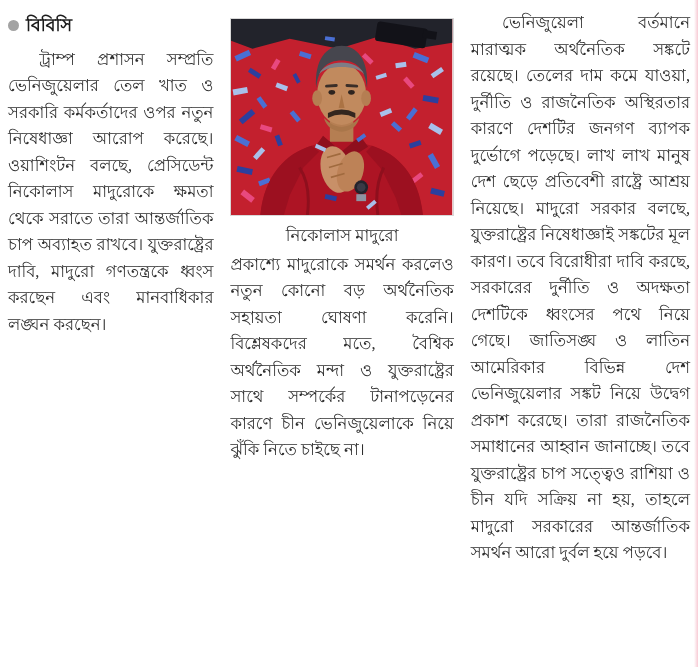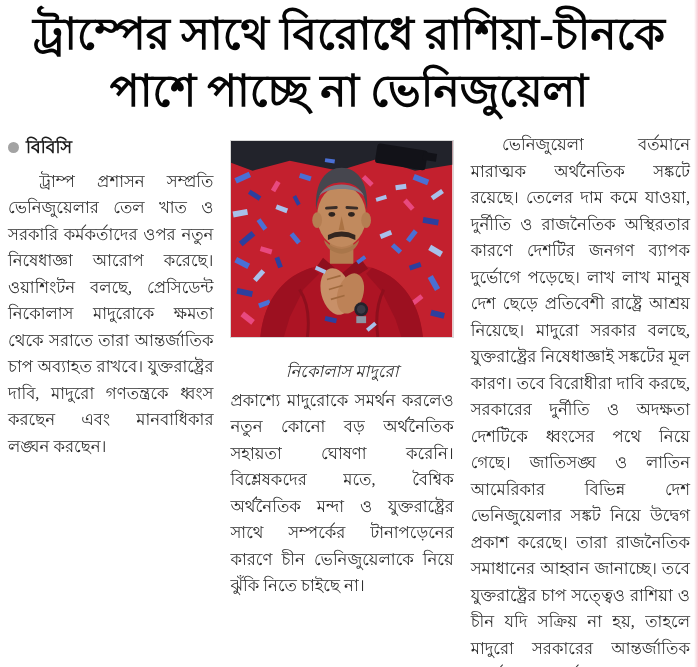--- a/index.html
+++ b/index.html
@@ -38,32 +38,28 @@
   .byline .dot {
     width:11px; height:11px; border-radius:50%; background:#a3a3a3; flex:0 0 auto;
   }
   .byline .byline-text { font-weight:bold; font-size:17.5px; color:#1c1c1c; }
   
   figure.photo { margin:8px 0 2px 0; }
   .photo-frame {
     width:100%; height:198px; display:block; border:1px solid #d8d8d8;
   }
   figcaption {
-    text-align:center; font-size:16.5px; color:#2e2e2e; padding-top:21px; text-indent:0;font-style:italic;
+    text-align:center; font-size:16.5px; color:#2e2e2e; padding-top:7px; text-indent:0;
   }
 </style>
 </head>
 <body>
 
 <div class="page">
 
-  <h1 class="headline">
-    <span class="hl-line">ট্রাম্পের সাথে বিরোধে রাশিয়া-চীনকে</span>
-    <span class="hl-line">পাশে পাচ্ছে না ভেনিজুয়েলা</span>
-  </h1>
 
   <div class="cols">
 
     <div class="col col-1">
       <div class="byline">
         <span class="dot"></span>
         <span class="byline-text">বিবিসি</span>
       </div>
       <p>ট্রাম্প প্রশাসন সম্প্রতি ভেনিজুয়েলার তেল খাত ও সরকারি কর্মকর্তাদের ওপর নতুন নিষেধাজ্ঞা আরোপ করেছে। ওয়াশিংটন বলছে, প্রেসিডেন্ট নিকোলাস মাদুরোকে ক্ষমতা থেকে সরাতে তারা আন্তর্জাতিক চাপ অব্যাহত রাখবে। যুক্তরাষ্ট্রের দাবি, মাদুরো গণতন্ত্রকে ধ্বংস করছেন এবং মানবাধিকার লঙ্ঘন করছেন।</p>
 

